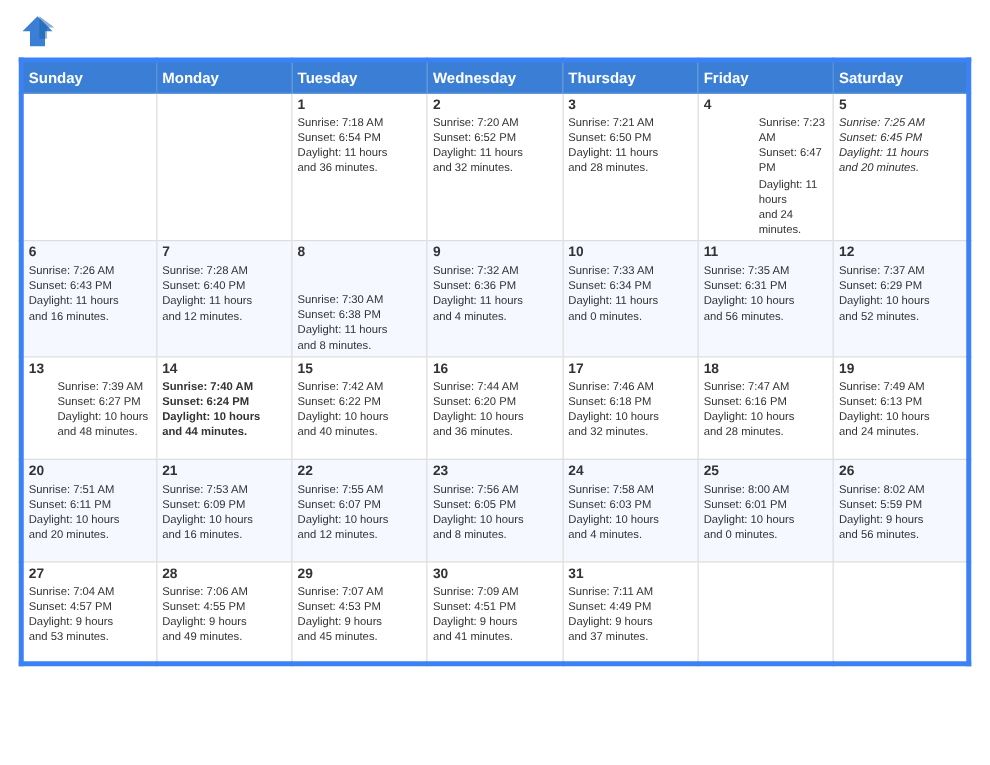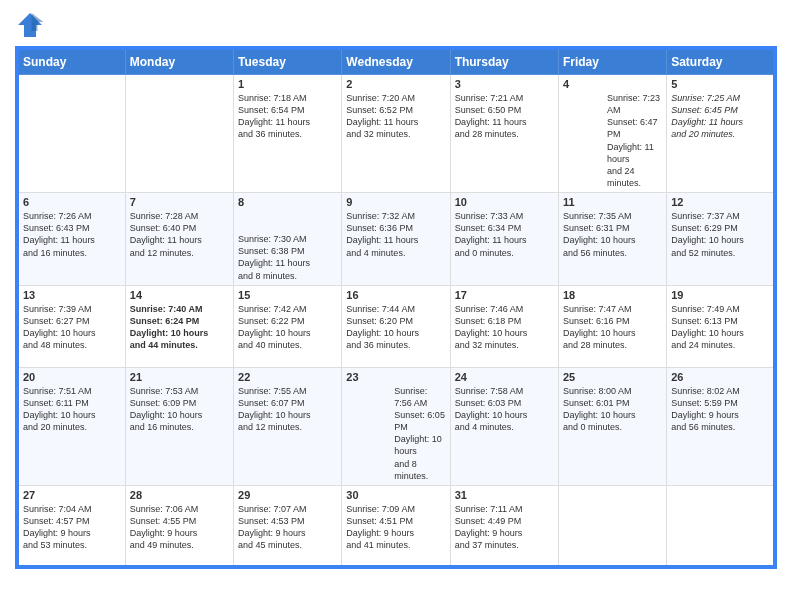--- a/index.html
+++ b/index.html
@@ -220,21 +220,21 @@
             <span class="day-num">12</span>
             <div class="day-info" style="white-space: pre-line;">Sunrise: 7:37 AM
 Sunset: 6:29 PM
 Daylight: 10 hours
 and 52 minutes.</div>
           </td>
         </tr>
         <tr>
           <td>
             <span class="day-num">13</span>
-            <div class="day-info" style="white-space: pre-line;">Sunrise: 7:39 AM
+            <div class="day-info" style="white-space: pre-line; margin-left: 23px;">Sunrise: 7:39 AM
 Sunset: 6:27 PM
 Daylight: 10 hours
 and 48 minutes.</div>
           </td>
           <td>
             <span class="day-num">14</span>
             <div class="day-info" style="white-space: pre-line; font-weight: bold;">Sunrise: 7:40 AM
 Sunset: 6:24 PM
 Daylight: 10 hours
 and 44 minutes.</div>
@@ -292,21 +292,21 @@
           </td>
           <td>
             <span class="day-num">22</span>
             <div class="day-info" style="white-space: pre-line;">Sunrise: 7:55 AM
 Sunset: 6:07 PM
 Daylight: 10 hours
 and 12 minutes.</div>
           </td>
           <td>
             <span class="day-num">23</span>
-            <div class="day-info" style="white-space: pre-line; margin-left: 48px;">Sunrise: 7:56 AM
+            <div class="day-info" style="white-space: pre-line;">Sunrise: 7:56 AM
 Sunset: 6:05 PM
 Daylight: 10 hours
 and 8 minutes.</div>
           </td>
           <td>
             <span class="day-num">24</span>
             <div class="day-info" style="white-space: pre-line;">Sunrise: 7:58 AM
 Sunset: 6:03 PM
 Daylight: 10 hours
 and 4 minutes.</div>

